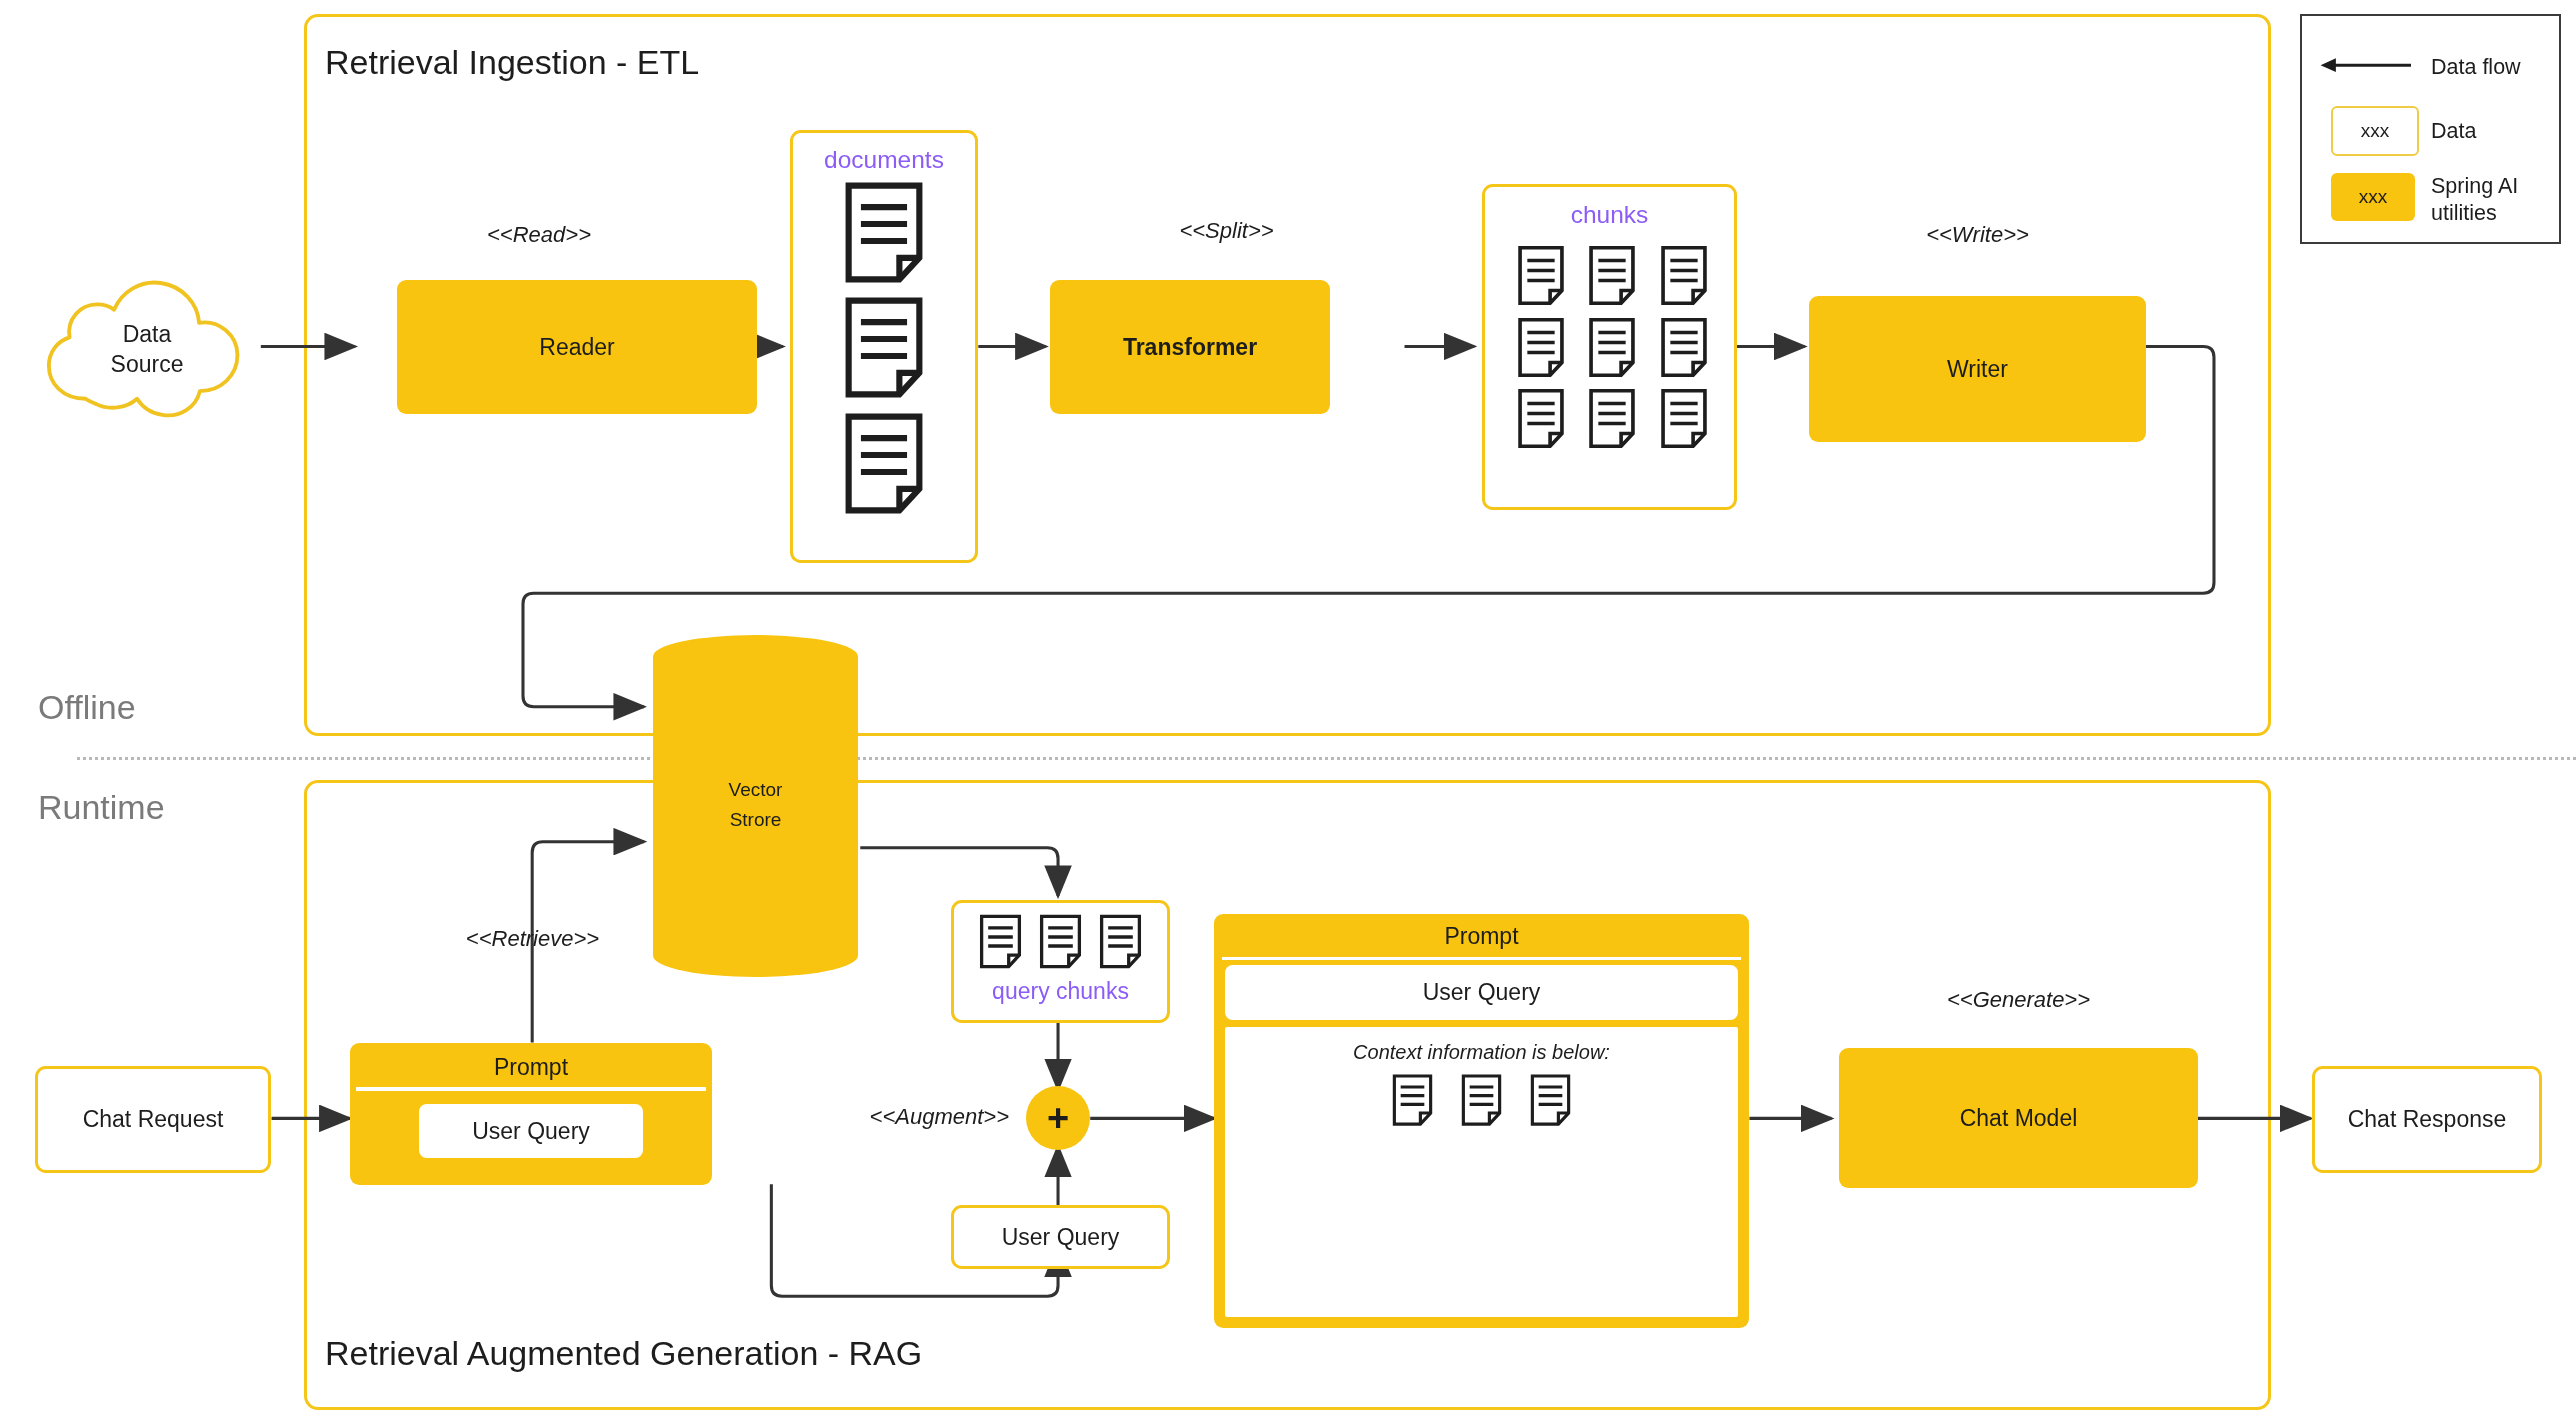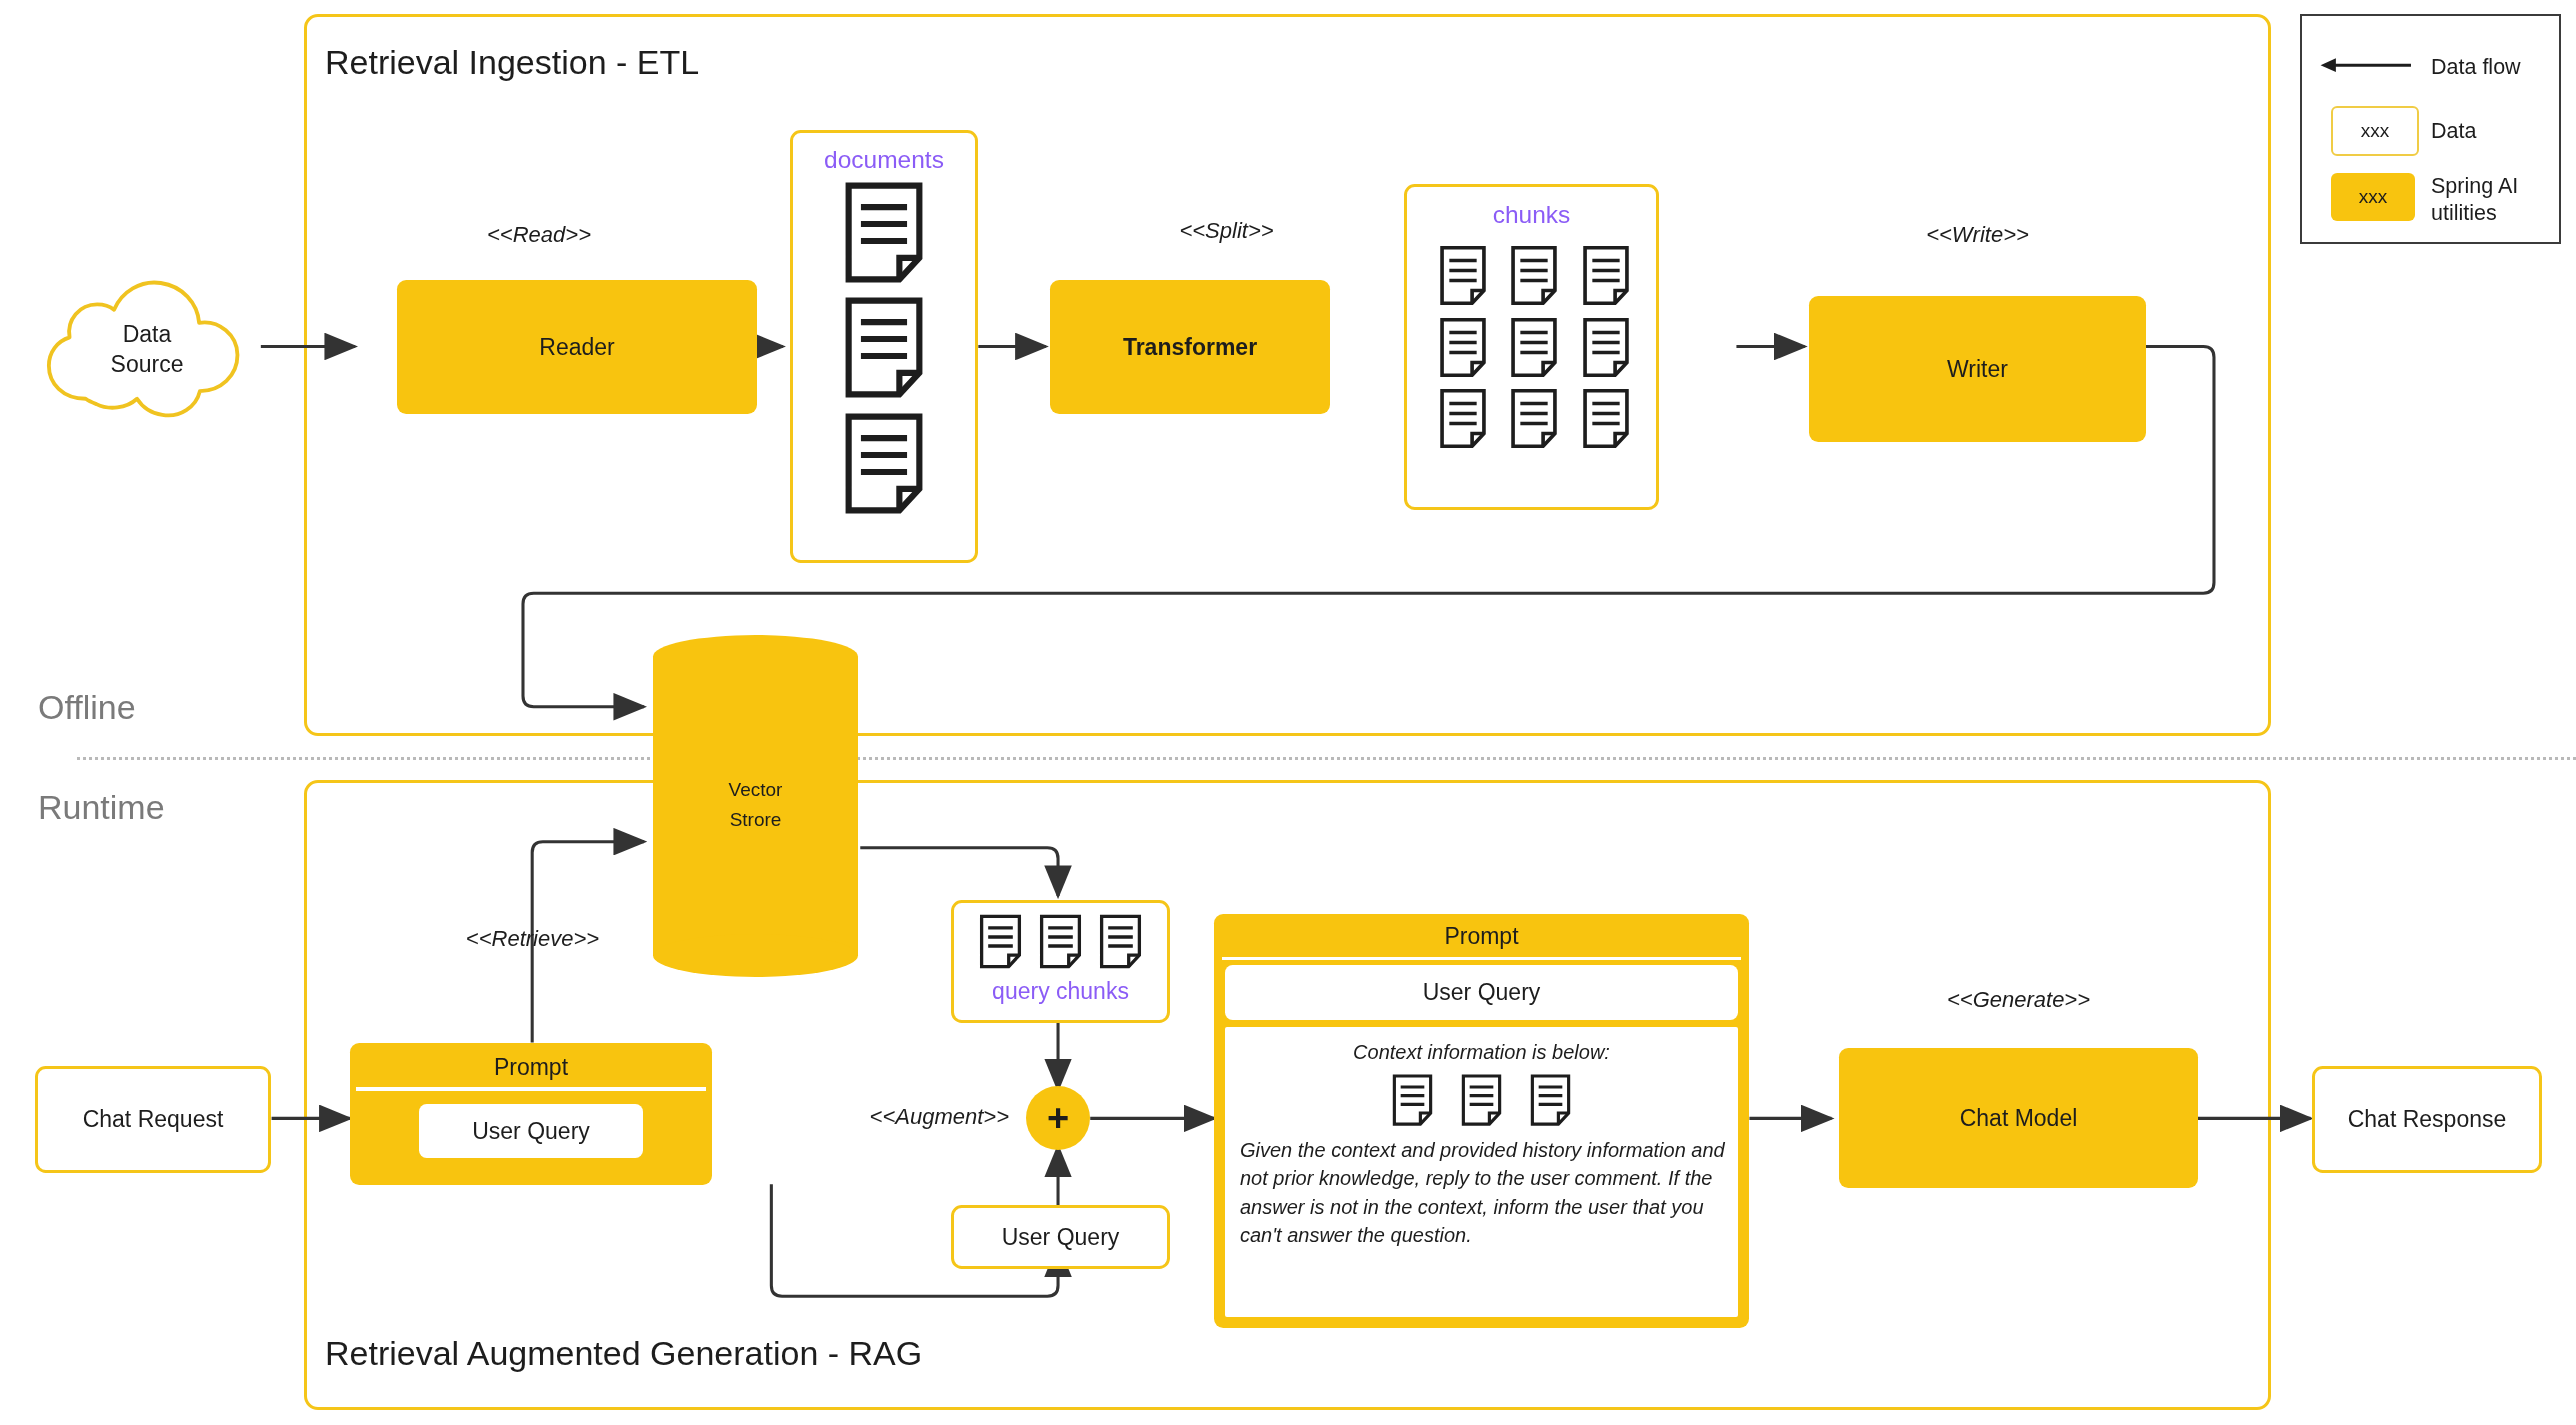--- a/index.html
+++ b/index.html
@@ -137,21 +137,21 @@
       <path d="M11,17 H41 M11,28 H41 M11,39 H41" stroke="#1d1d1d" stroke-width="4"></path>
     </svg>
   </div>
 </div>
 
 <div class="stereo" style="left:1050px;top:218px;width:353px;">&lt;&lt;Split&gt;&gt;</div>
 <div class="util" style="left:1050px;top:280px;width:280px;height:134px;font-weight:bold;">
   <span>Transformer</span>
 </div>
 
-<div class="data" style="left:1404px;top:184px;width:255px;height:326px;display:block;">
+<div class="data" style="left:1482px;top:184px;width:255px;height:326px;display:block;">
   <div class="boxlabel" style="left:0;top:14px;width:100%;font-size:24.5px;">chunks</div>
   <div class="abs" style="left:20px;top:58px;width:215px;display:grid;grid-template-columns:repeat(3,1fr);row-gap:10.7px;justify-items:center;">
     <svg class="docicon" width="48" height="61" viewBox="0 0 52 67">
         <path d="M3,3 L41,3 L49,3 L49,50 L36,64 L3,64 Z" fill="#fff" stroke="#1d1d1d" stroke-width="4" stroke-linejoin="miter"></path>
         <path d="M36,64 L36,50 L49,50" fill="none" stroke="#1d1d1d" stroke-width="4"></path>
         <path d="M11,17 H41 M11,28 H41 M11,39 H41" stroke="#1d1d1d" stroke-width="4"></path>
       </svg>
     <svg class="docicon" width="48" height="61" viewBox="0 0 52 67">
         <path d="M3,3 L41,3 L49,3 L49,50 L36,64 L3,64 Z" fill="#fff" stroke="#1d1d1d" stroke-width="4" stroke-linejoin="miter"></path>
         <path d="M36,64 L36,50 L49,50" fill="none" stroke="#1d1d1d" stroke-width="4"></path>
@@ -271,21 +271,20 @@
           <path d="M3,3 L41,3 L49,3 L49,50 L36,64 L3,64 Z" fill="#fff" stroke="#1d1d1d" stroke-width="4" stroke-linejoin="miter"></path>
           <path d="M36,64 L36,50 L49,50" fill="none" stroke="#1d1d1d" stroke-width="4"></path>
           <path d="M11,17 H41 M11,28 H41 M11,39 H41" stroke="#1d1d1d" stroke-width="4"></path>
         </svg>
       <svg class="docicon" width="41" height="54" viewBox="0 0 52 67">
           <path d="M3,3 L41,3 L49,3 L49,50 L36,64 L3,64 Z" fill="#fff" stroke="#1d1d1d" stroke-width="4" stroke-linejoin="miter"></path>
           <path d="M36,64 L36,50 L49,50" fill="none" stroke="#1d1d1d" stroke-width="4"></path>
           <path d="M11,17 H41 M11,28 H41 M11,39 H41" stroke="#1d1d1d" stroke-width="4"></path>
         </svg>
     </div>
-    <div class="ctx-para" style="left:15.3px;right:10.7px;top:109px;">Given the context and provided history information and not prior knowledge, reply to the user comment. If the answer is not in the context, inform the user that you can't answer the question.</div>
   </div>
 </div>
 
 <div class="stereo" style="left:1839px;top:987px;width:359px;">&lt;&lt;Generate&gt;&gt;</div>
 <div class="util" style="left:1839px;top:1048px;width:359px;height:140px;">
   <span>Chat Model</span>
 </div>
 
 <div class="data" style="left:2312px;top:1066px;width:230px;height:107px;">
   <span>Chat Response</span>

